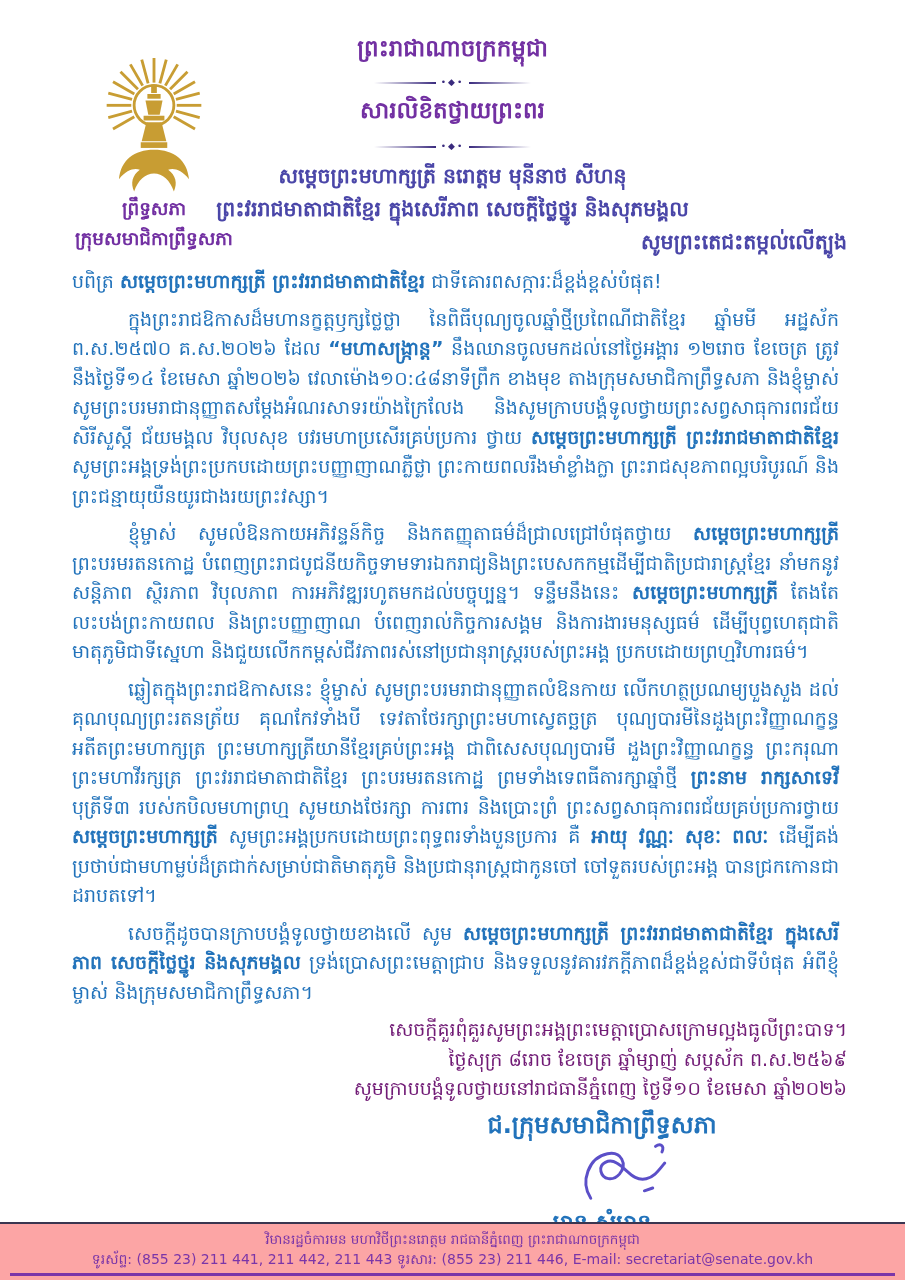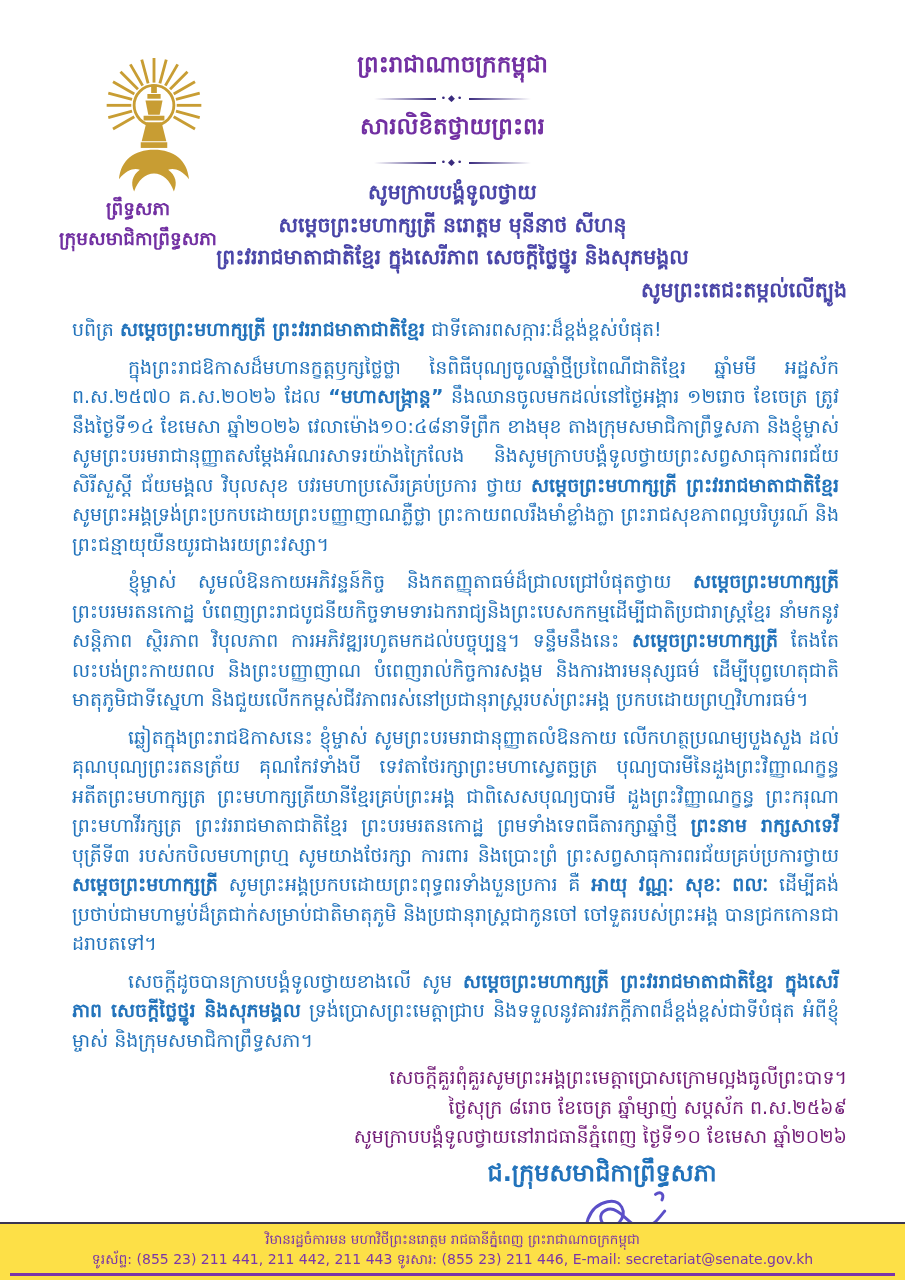--- a/index.html
+++ b/index.html
@@ -2,25 +2,25 @@
 <html lang="km"><head>
 <meta charset="utf-8">
 <style>
   html,body{margin:0;padding:0;background:#ffffff;}
   body{font-family:"DejaVu Sans", sans-serif;}
   .page{position:relative;width:905px;height:1280px;background:#ffffff;overflow:hidden;}
 
   
   .emblem{position:absolute;left:100px;top:58px;width:108px;height:142px;}
   .emblem svg{width:100%;height:100%;}
-  .sender{position:absolute;left:12px;top:194px;width:252px;text-align:center;
+  .sender{position:absolute;left:28px;top:194px;width:252px;text-align:center;
           color:#7230a2;font-weight:700;font-size:18.5px;line-height:1.6;}
 
   
-  .head{padding-top:14px;text-align:center;color:#7230a2;margin-top:34px;}
+  .head{padding-top:32px;text-align:center;color:#7230a2;}
   .head .kingdom{font-size:23px;font-weight:700;line-height:1.45;}
   .head .letter-type{font-size:23px;font-weight:700;margin-top:8px;}
   .orn{display:flex;align-items:center;justify-content:center;gap:5px;margin:13px auto 9px;color:#3a2b7e;}
   .orn-line{width:62px;height:2px;background:linear-gradient(to right,rgba(58,43,126,0),#3a2b7e);}
   .orn-line.flip{background:linear-gradient(to left,rgba(58,43,126,0),#3a2b7e);}
   .orn-core{font-size:9px;letter-spacing:2px;line-height:1;}
 
   
   .salutation{margin-top:6px;text-align:center;color:#4a46a8;font-weight:700;
               font-size:20.5px;line-height:1.58;}
@@ -35,21 +35,21 @@
 
   
   .closing{margin:2px 58px 0 64px;text-align:right;color:#701a75;font-size:19px;line-height:29.5px;}
   .sig-block{width:430px;margin:6px 88px 0 auto;text-align:center;color:#2273bb;}
   .sig-onbehalf{font-size:24px;font-weight:700;}
   .sig-title{font-size:21px;font-weight:700;margin-top:4px;}
   .sig-ink{height:74px;margin:-6px 0 -8px 60px;}
   .sig-name{font-size:22px;font-weight:700;}
 
   
-  .footer{position:absolute;left:0;right:0;bottom:0;background:#fde047;
+  .footer{position:absolute;left:0;right:0;bottom:0;background:#fca5a5;
           border-top:2px solid #3a3550;text-align:center;color:#7a35a8;
           padding:5px 10px 4px;}
   .footer .addr{font-size:13.5px;line-height:1.5;}
   .footer .contact{font-size:14px;line-height:1.5;}
   .footer-bar{height:3px;background:#7a35a8;margin-top:3px;}
 </style>
 </head>
 <body>
 
 <div class="page">
@@ -102,21 +102,20 @@
     </div>
     <div class="letter-type">សារលិខិតថ្វាយព្រះពរ</div>
     <div class="orn">
       <span class="orn-line"></span>
       <span class="orn-core">•◆•</span>
       <span class="orn-line flip"></span>
     </div>
   </header>
 
   <div class="salutation">
-    <div>សូមក្រាបបង្គំទូលថ្វាយ</div>
     <div>សម្តេចព្រះមហាក្សត្រី នរោត្តម មុនីនាថ សីហនុ</div>
     <div>ព្រះវររាជមាតាជាតិខ្មែរ ក្នុងសេរីភាព សេចក្តីថ្លៃថ្នូរ និងសុភមង្គល</div>
   </div>
   <div class="lead">សូមព្រះតេជះតម្កល់លើត្បូង</div>
 
   <div class="body-text">
     <p><span>បពិត្រ </span><span class="bold">សម្តេចព្រះមហាក្សត្រី ព្រះវររាជមាតាជាតិខ្មែរ</span><span> ជាទីគោរពសក្ការៈដ៏ខ្ពង់ខ្ពស់បំផុត!</span></p>
     <p class="indent"><span>ក្នុងព្រះរាជឱកាសដ៏មហានក្ខត្តឫក្សថ្លៃថ្លា នៃពិធីបុណ្យចូលឆ្នាំថ្មីប្រពៃណីជាតិខ្មែរ ឆ្នាំមមី អដ្ឋស័ក ព.ស.២៥៧០ គ.ស.២០២៦ ដែល </span><span class="bold">“មហាសង្ក្រាន្ត”</span><span> នឹងឈានចូលមកដល់នៅថ្ងៃអង្គារ ១២រោច ខែចេត្រ ត្រូវនឹងថ្ងៃទី១៤ ខែមេសា ឆ្នាំ២០២៦ វេលាម៉ោង១០:៤៨នាទីព្រឹក ខាងមុខ តាងក្រុមសមាជិកាព្រឹទ្ធសភា និងខ្ញុំម្ចាស់ សូមព្រះបរមរាជានុញ្ញាតសម្តែងអំណរសាទរយ៉ាងក្រៃលែង និងសូមក្រាបបង្គំទូលថ្វាយព្រះសព្វសាធុការពរជ័យ សិរីសួស្តី ជ័យមង្គល វិបុលសុខ បវរមហាប្រសើរគ្រប់ប្រការ ថ្វាយ </span><span class="bold">សម្តេចព្រះមហាក្សត្រី ព្រះវររាជមាតាជាតិខ្មែរ</span><span> សូមព្រះអង្គទ្រង់ព្រះប្រកបដោយព្រះបញ្ញាញាណភ្លឺថ្លា ព្រះកាយពលរឹងមាំខ្លាំងក្លា ព្រះរាជសុខភាពល្អបរិបូរណ៍ និងព្រះជន្មាយុយឺនយូរជាងរយព្រះវស្សា។</span></p>
     <p class="indent"><span>ខ្ញុំម្ចាស់ សូមលំឱនកាយអភិវន្ទន៍កិច្ច និងកតញ្ញុតាធម៌ដ៏ជ្រាលជ្រៅបំផុតថ្វាយ </span><span class="bold">សម្តេចព្រះមហាក្សត្រី</span><span> ព្រះបរមរតនកោដ្ឋ បំពេញព្រះរាជបូជនីយកិច្ចទាមទារឯករាជ្យនិងព្រះបេសកកម្មដើម្បីជាតិប្រជារាស្ត្រខ្មែរ នាំមកនូវសន្តិភាព ស្ថិរភាព វិបុលភាព ការអភិវឌ្ឍរហូតមកដល់បច្ចុប្បន្ន។ ទន្ទឹមនឹងនេះ </span><span class="bold">សម្តេចព្រះមហាក្សត្រី</span><span> តែងតែលះបង់ព្រះកាយពល និងព្រះបញ្ញាញាណ បំពេញរាល់កិច្ចការសង្គម និងការងារមនុស្សធម៌ ដើម្បីបុព្វហេតុជាតិមាតុភូមិជាទីស្នេហា និងជួយលើកកម្ពស់ជីវភាពរស់នៅប្រជានុរាស្ត្ររបស់ព្រះអង្គ ប្រកបដោយព្រហ្មវិហារធម៌។</span></p>
     <p class="indent"><span>ឆ្លៀតក្នុងព្រះរាជឱកាសនេះ ខ្ញុំម្ចាស់ សូមព្រះបរមរាជានុញ្ញាតលំឱនកាយ លើកហត្ថប្រណម្យបួងសួង ដល់គុណបុណ្យព្រះរតនត្រ័យ គុណកែវទាំងបី ទេវតាថែរក្សាព្រះមហាស្វេតច្ឆត្រ បុណ្យបារមីនៃដួងព្រះវិញ្ញាណក្ខន្ធ អតីតព្រះមហាក្សត្រ ព្រះមហាក្សត្រីយានីខ្មែរគ្រប់ព្រះអង្គ ជាពិសេសបុណ្យបារមី ដួងព្រះវិញ្ញាណក្ខន្ធ ព្រះករុណា ព្រះមហាវីរក្សត្រ ព្រះវររាជមាតាជាតិខ្មែរ ព្រះបរមរតនកោដ្ឋ ព្រមទាំងទេពធីតារក្សាឆ្នាំថ្មី </span><span class="bold">ព្រះនាម រាក្សសាទេវី</span><span> បុត្រីទី៣ របស់កបិលមហាព្រហ្ម សូមយាងថែរក្សា ការពារ និងប្រោះព្រំ ព្រះសព្វសាធុការពរជ័យគ្រប់ប្រការថ្វាយ </span><span class="bold">សម្តេចព្រះមហាក្សត្រី</span><span> សូមព្រះអង្គប្រកបដោយព្រះពុទ្ធពរទាំងបួនប្រការ គឺ </span><span class="bold">អាយុ វណ្ណៈ សុខៈ ពលៈ</span><span> ដើម្បីគង់ប្រថាប់ជាមហាម្លប់ដ៏ត្រជាក់សម្រាប់ជាតិមាតុភូមិ និងប្រជានុរាស្ត្រជាកូនចៅ ចៅទួតរបស់ព្រះអង្គ បានជ្រកកោនជាដរាបតទៅ។</span></p>

